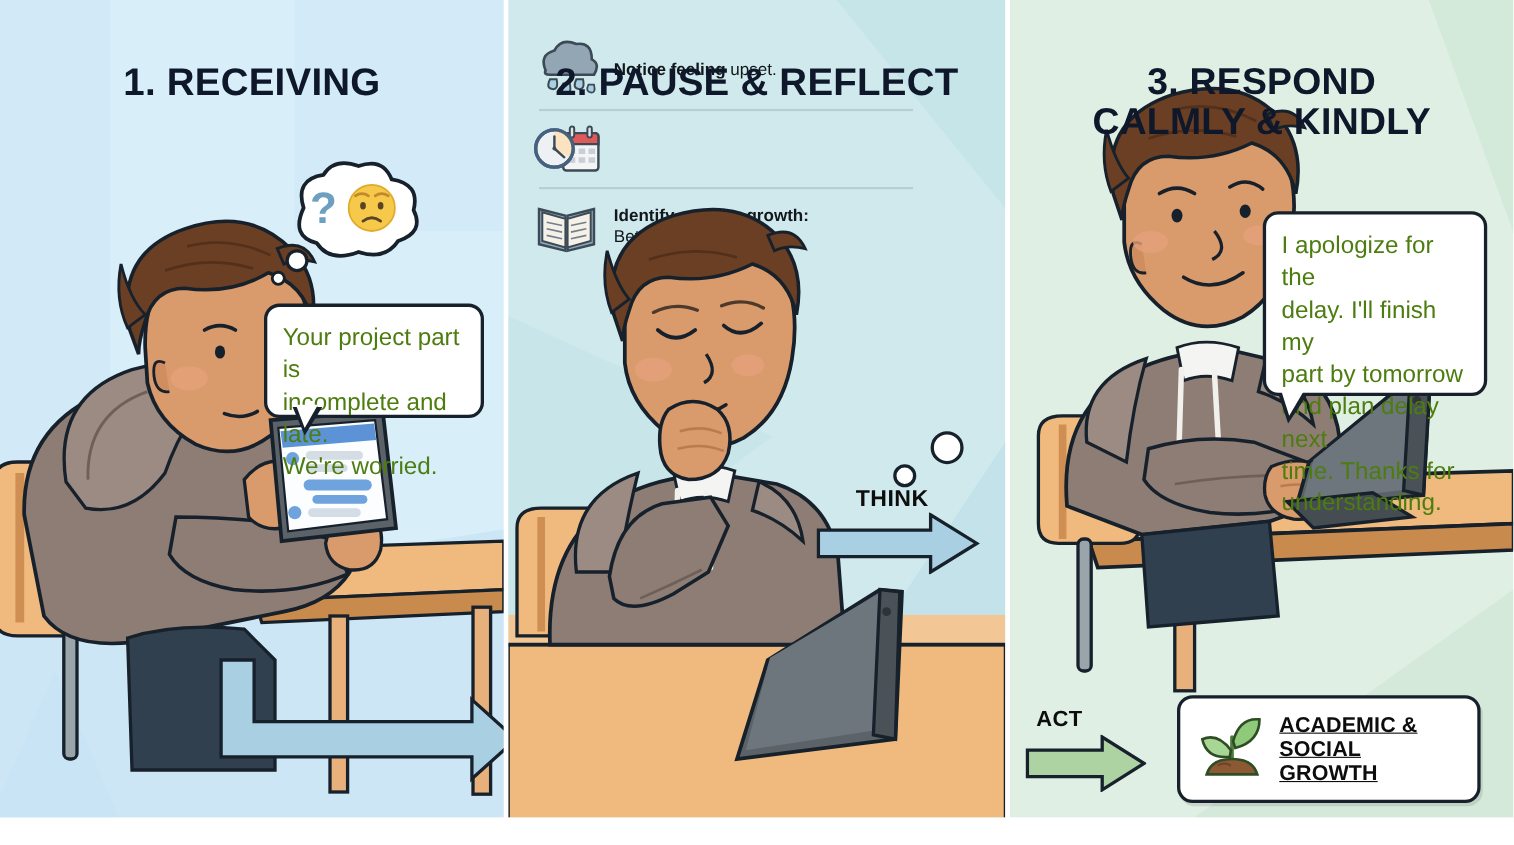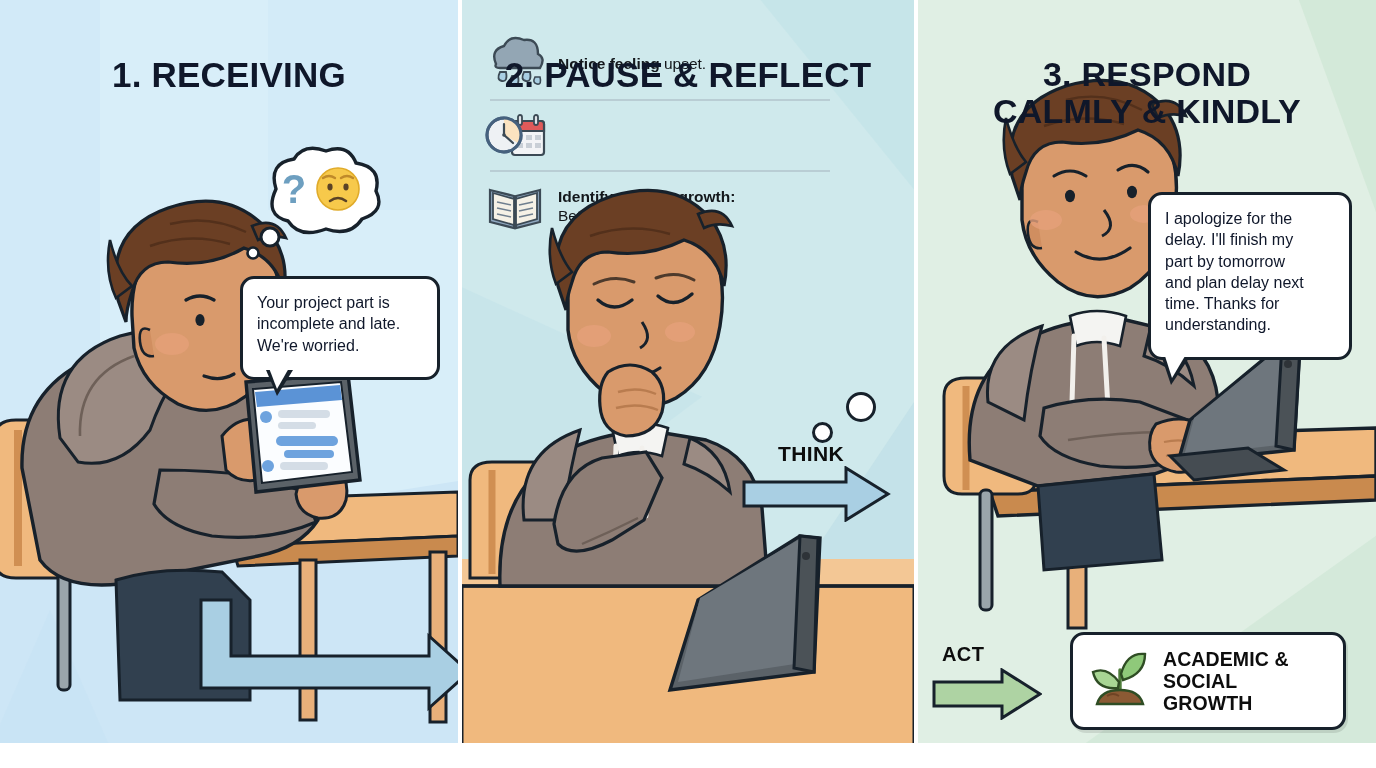--- a/index.html
+++ b/index.html
@@ -42,21 +42,21 @@
   .title{position:absolute;text-align:center;font-weight:800;color:#0f172a;
          letter-spacing:.2px;line-height:1.08;z-index:30;}
   #title1{left:0;width:458px;top:56px;font-size:35px;}
   #title2{left:462px;width:452px;top:56px;font-size:35px;}
   #title3{left:918px;width:458px;top:56px;font-size:34px;}
   .title .ln{display:block;}
 
   
   .speech{position:absolute;background:#fff;border:3px solid #17212b;border-radius:14px;
           z-index:30;box-sizing:border-box;}
-  .speech .txt{font-size:16px;line-height:1.33;color:#0f172a;}
+  .speech .txt{font-size:22px;line-height:1.33;color:#4d7c0f;}
   .tail{position:absolute;width:0;height:0;z-index:31;}
 
   
   #thoughtbubble1{position:absolute;left:246px;top:145px;width:140px;height:88px;z-index:30;}
   #bubble1{left:240px;top:276px;width:200px;height:104px;padding:13px 14px;}
   #bubble1-tail-o{left:266px;top:370px;border-left:11px solid transparent;
                   border-right:16px solid transparent;border-top:26px solid #17212b;}
   #bubble1-tail-i{left:269px;top:368px;border-left:8px solid transparent;
                   border-right:12px solid transparent;border-top:21px solid #fff;z-index:32;}
   #cloud-rows{position:absolute;left:22px;top:34px;width:352px;height:202px;
@@ -88,21 +88,21 @@
   #elbow-arrow{left:195px;top:596px;}
   #think-arrow{left:742px;top:466px;}
   #act-arrow{left:932px;top:668px;}
 
   
   #growth-card{position:absolute;left:1070px;top:632px;width:276px;height:98px;
     background:#fff;border:3px solid #17212b;border-radius:14px;z-index:30;
     display:flex;align-items:center;gap:10px;padding:0 14px;box-sizing:border-box;
     box-shadow:2px 3px 0 rgba(0,0,0,.10);}
   #growth-text{font-weight:800;font-size:19.5px;line-height:1.14;color:#0d0d0d;letter-spacing:.1px;}
-  #growth-text .ln{display:block;}
+  #growth-text .ln{display:block;text-decoration:underline;}
 
   
   .divider{position:absolute;top:0;height:768px;width:4px;background:#ffffff;z-index:40;}
   #div1{left:458px;}
   #div2{left:914px;}
 </style>
 </head>
 <body>
 
 <div id="infographic">

